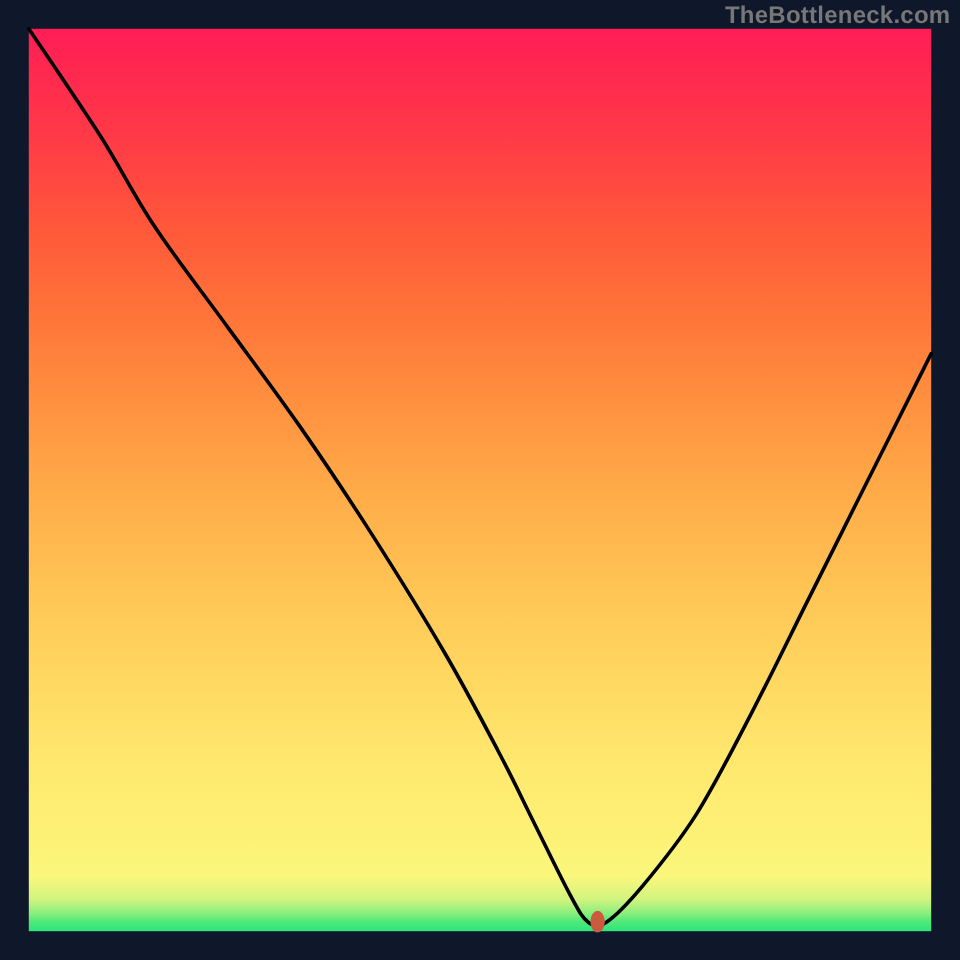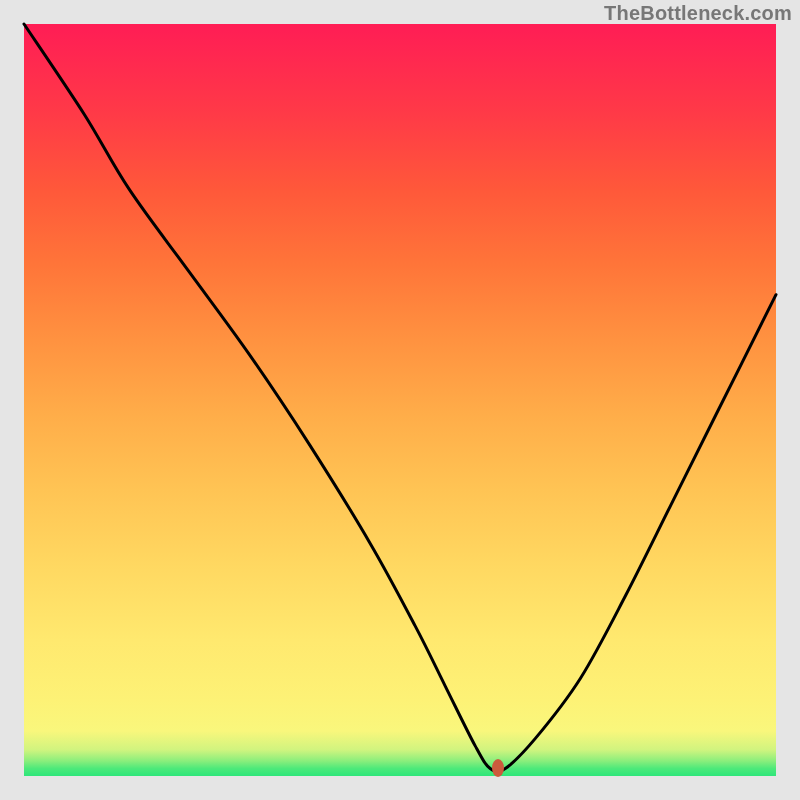--- a/index.html
+++ b/index.html
@@ -10,21 +10,21 @@
     background: #000;
     overflow: hidden;
     font-family: Arial, Helvetica, sans-serif;
   }
   .frame {
     position: absolute;
     top: 0;
     left: 0;
     width: 800px;
     height: 800px;
-    background: #e5e5e5;
+    background: #0f172a;
   }
   .plot {
     position: absolute;
     top: 24px;
     left: 24px;
     width: 752px;   
     height: 752px;
     
     background: linear-gradient(to top,
       #2ee67a 0%,

